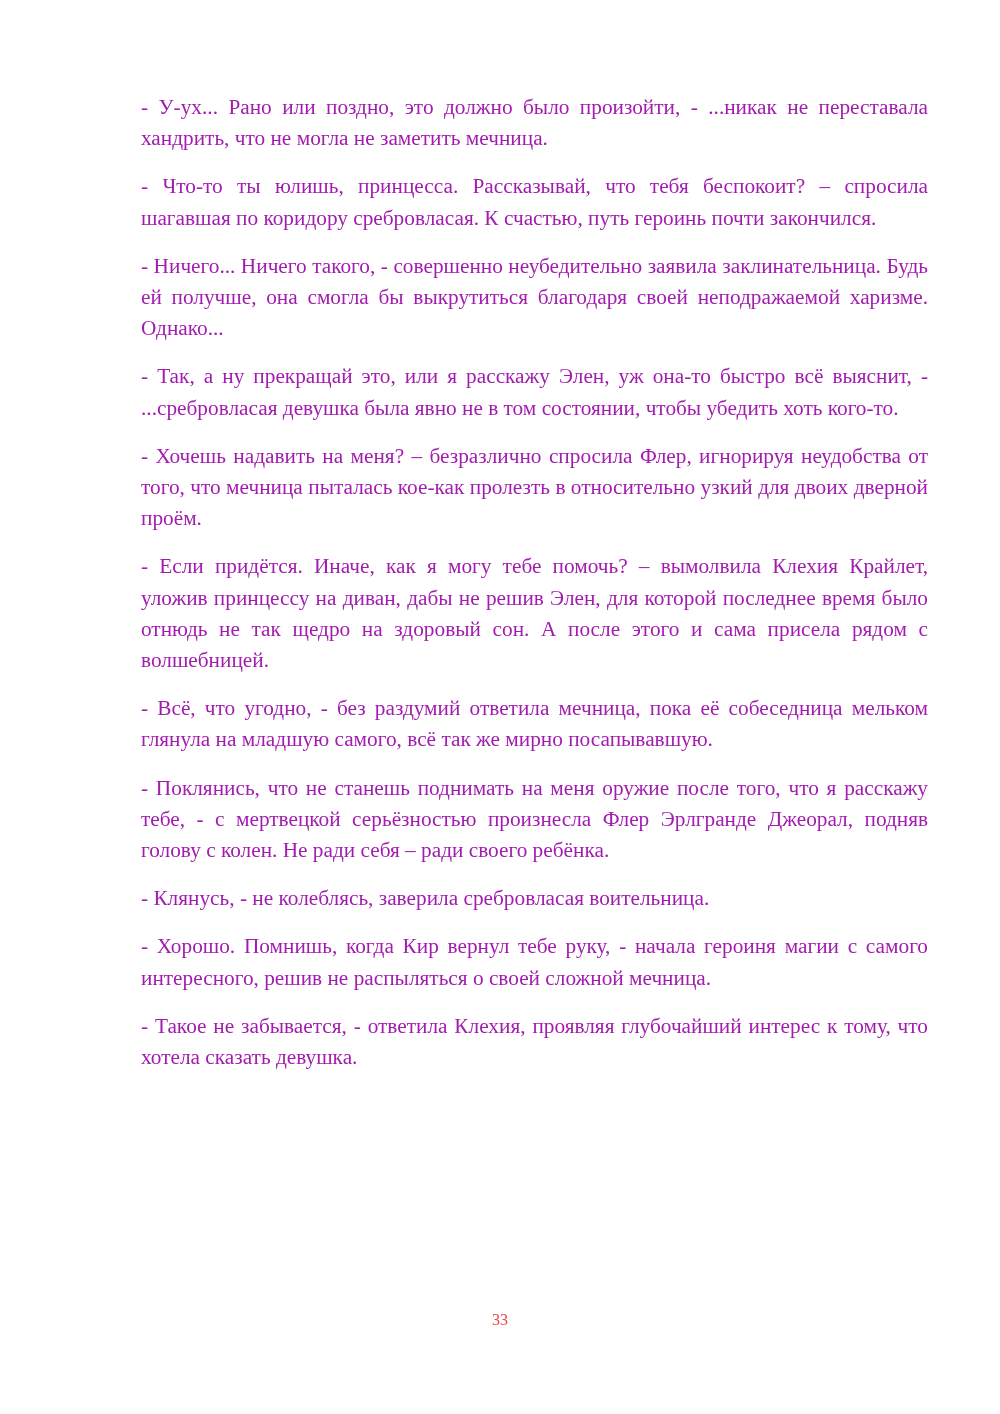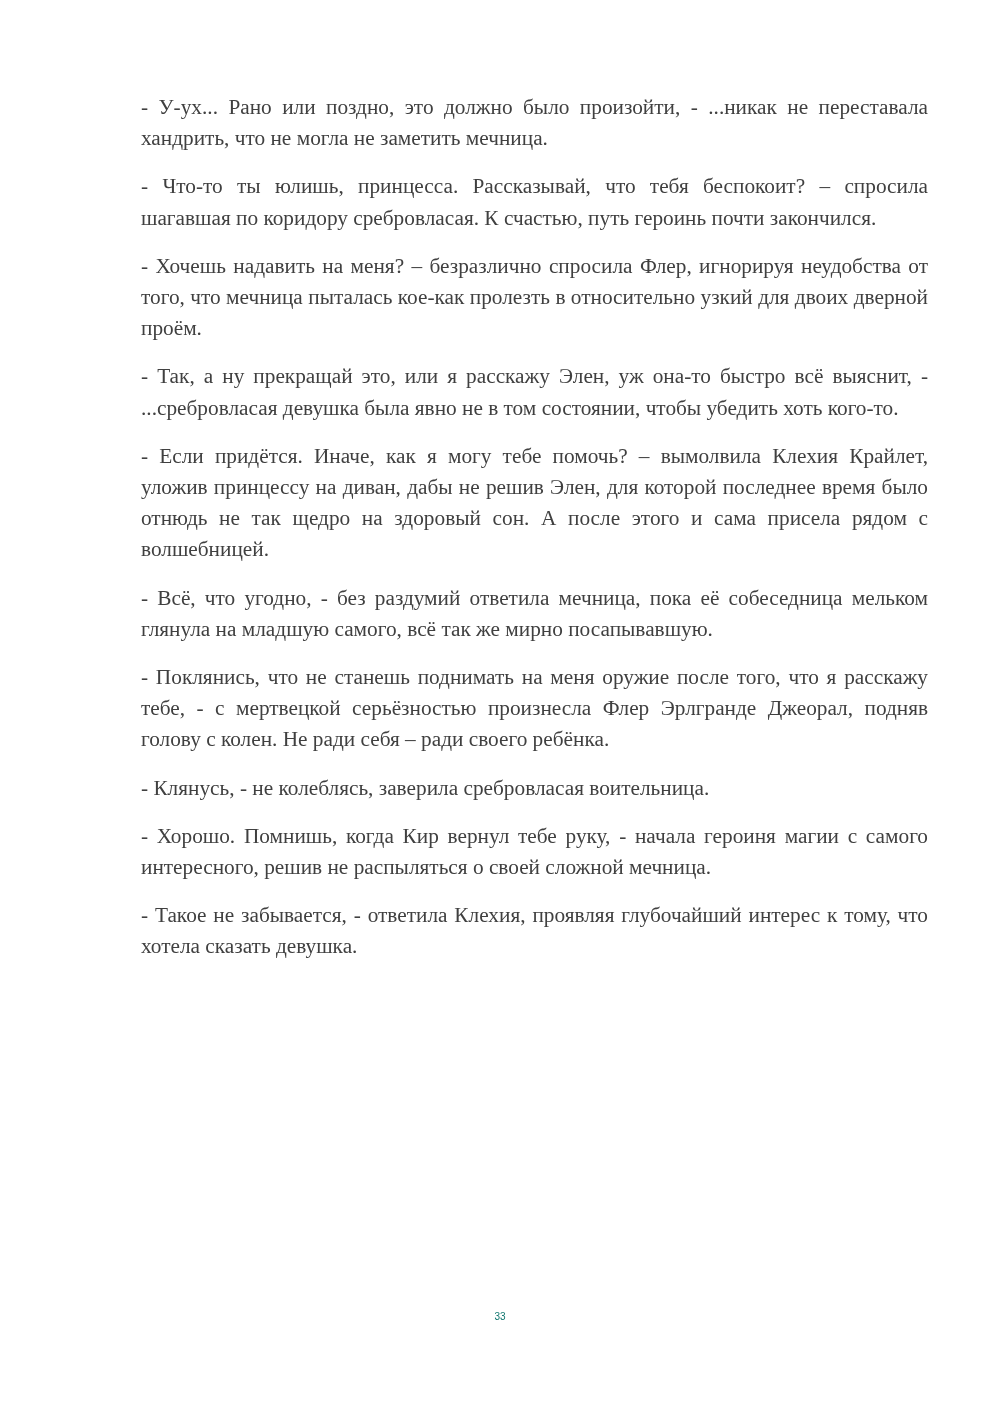--- a/index.html
+++ b/index.html
@@ -14,47 +14,48 @@
     overflow: hidden;
   }
   .page {
     position: absolute;
     left: 141px;
     top: 92px;
     width: 787px;
     font-family: "Liberation Serif", serif;
     font-size: 21.3px;
     line-height: 31.2px;
-    color: #404040;
+    color: #a21caf;
     text-align: justify;
   }
   .para {
     margin: 0 0 17px 0;
     text-align: justify;
     text-align-last: left;
   }
   .page-number {
     position: absolute;
     left: 0;
     width: 1000px;
     top: 1311px;
     text-align: center;
-    font-family: Liberation Sans, sans-serif;
-    font-size: 10px;
-    color: #0f766e;
+    font-family: Liberation Serif, serif;
+    font-size: 16px;
+    color: #ef4444;
   }
 </style>
 </head>
 <body>
 
 <div class="page">
   <p class="para">- У-ух... Рано или поздно, это должно было произойти, - ...никак не переставала хандрить, что не могла не заметить мечница.</p>
   <p class="para">- Что-то ты юлишь, принцесса. Рассказывай, что тебя беспокоит? – спросила шагавшая по коридору сребровласая. К счастью, путь героинь почти закончился.</p>
+  <p class="para">- Ничего... Ничего такого, - совершенно неубедительно заявила заклинательница. Будь ей получше, она смогла бы выкрутиться благодаря своей неподражаемой харизме. Однако...</p>
+  <p class="para">- Так, а ну прекращай это, или я расскажу Элен, уж она-то быстро всё выяснит, - ...сребровласая девушка была явно не в том состоянии, чтобы убедить хоть кого-то.</p>
   <p class="para">- Хочешь надавить на меня? – безразлично спросила Флер, игнорируя неудобства от того, что мечница пыталась кое-как пролезть в относительно узкий для двоих дверной проём.</p>
-  <p class="para">- Так, а ну прекращай это, или я расскажу Элен, уж она-то быстро всё выяснит, - ...сребровласая девушка была явно не в том состоянии, чтобы убедить хоть кого-то.</p>
   <p class="para">- Если придётся. Иначе, как я могу тебе помочь? – вымолвила Клехия Крайлет, уложив принцессу на диван, дабы не решив Элен, для которой последнее время было отнюдь не так щедро на здоровый сон. А после этого и сама присела рядом с волшебницей.</p>
   <p class="para">- Всё, что угодно, - без раздумий ответила мечница, пока её собеседница мельком глянула на младшую самого, всё так же мирно посапывавшую.</p>
   <p class="para">- Поклянись, что не станешь поднимать на меня оружие после того, что я расскажу тебе, - с мертвецкой серьёзностью произнесла Флер Эрлгранде Джеорал, подняв голову с колен. Не ради себя – ради своего ребёнка.</p>
   <p class="para">- Клянусь, - не колеблясь, заверила сребровласая воительница.</p>
   <p class="para">- Хорошо. Помнишь, когда Кир вернул тебе руку, - начала героиня магии с самого интересного, решив не распыляться о своей сложной мечница.</p>
   <p class="para">- Такое не забывается, - ответила Клехия, проявляя глубочайший интерес к тому, что хотела сказать девушка.</p>
 </div>
 
 <div class="page-number">33</div>
 

